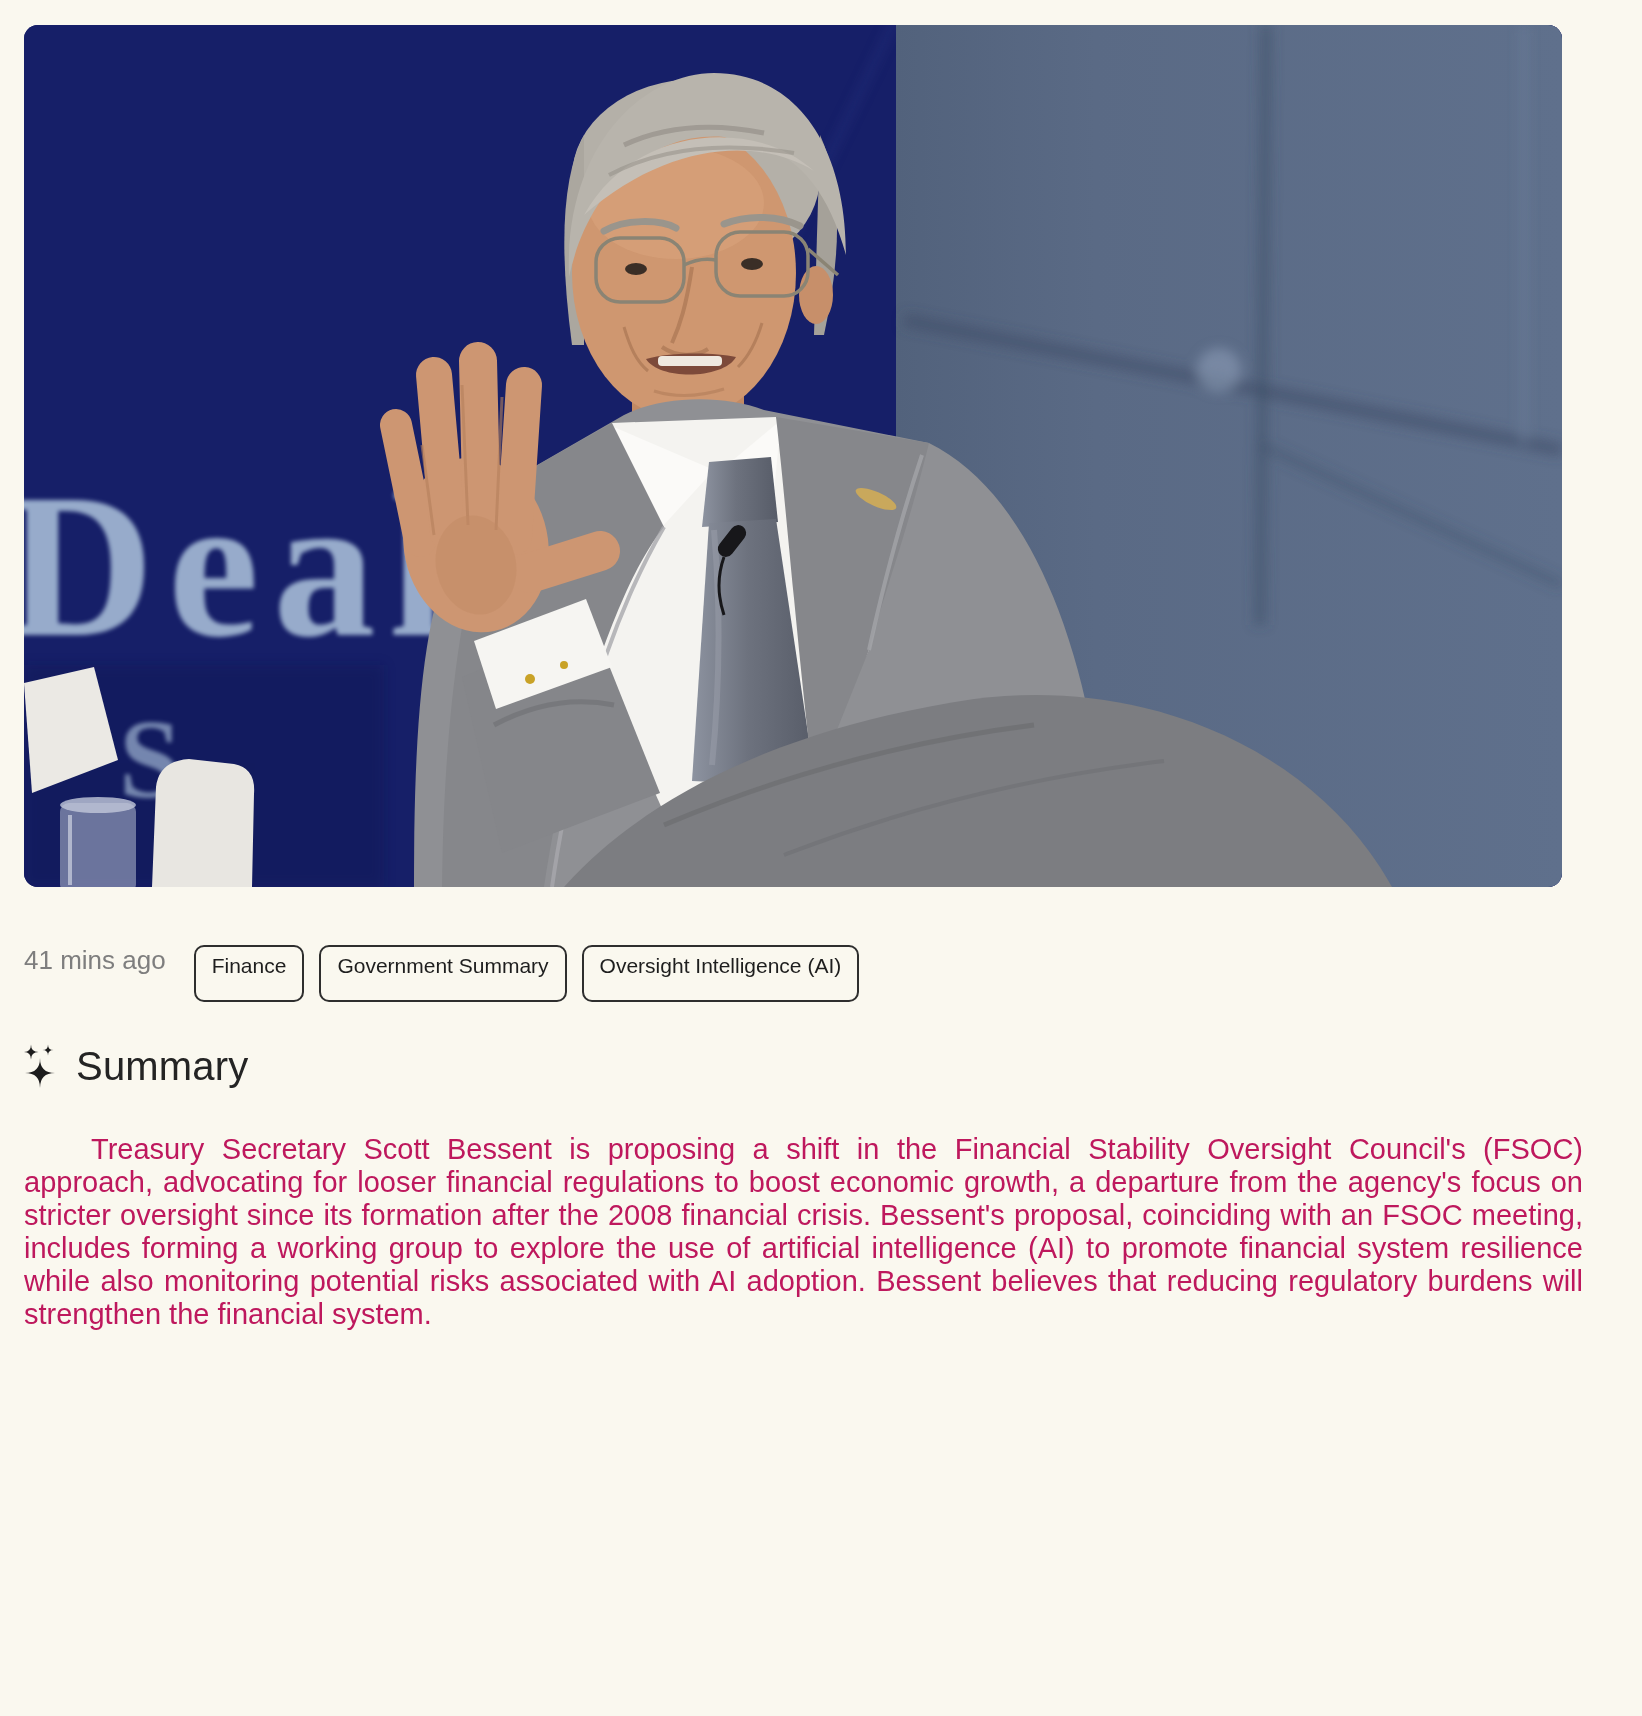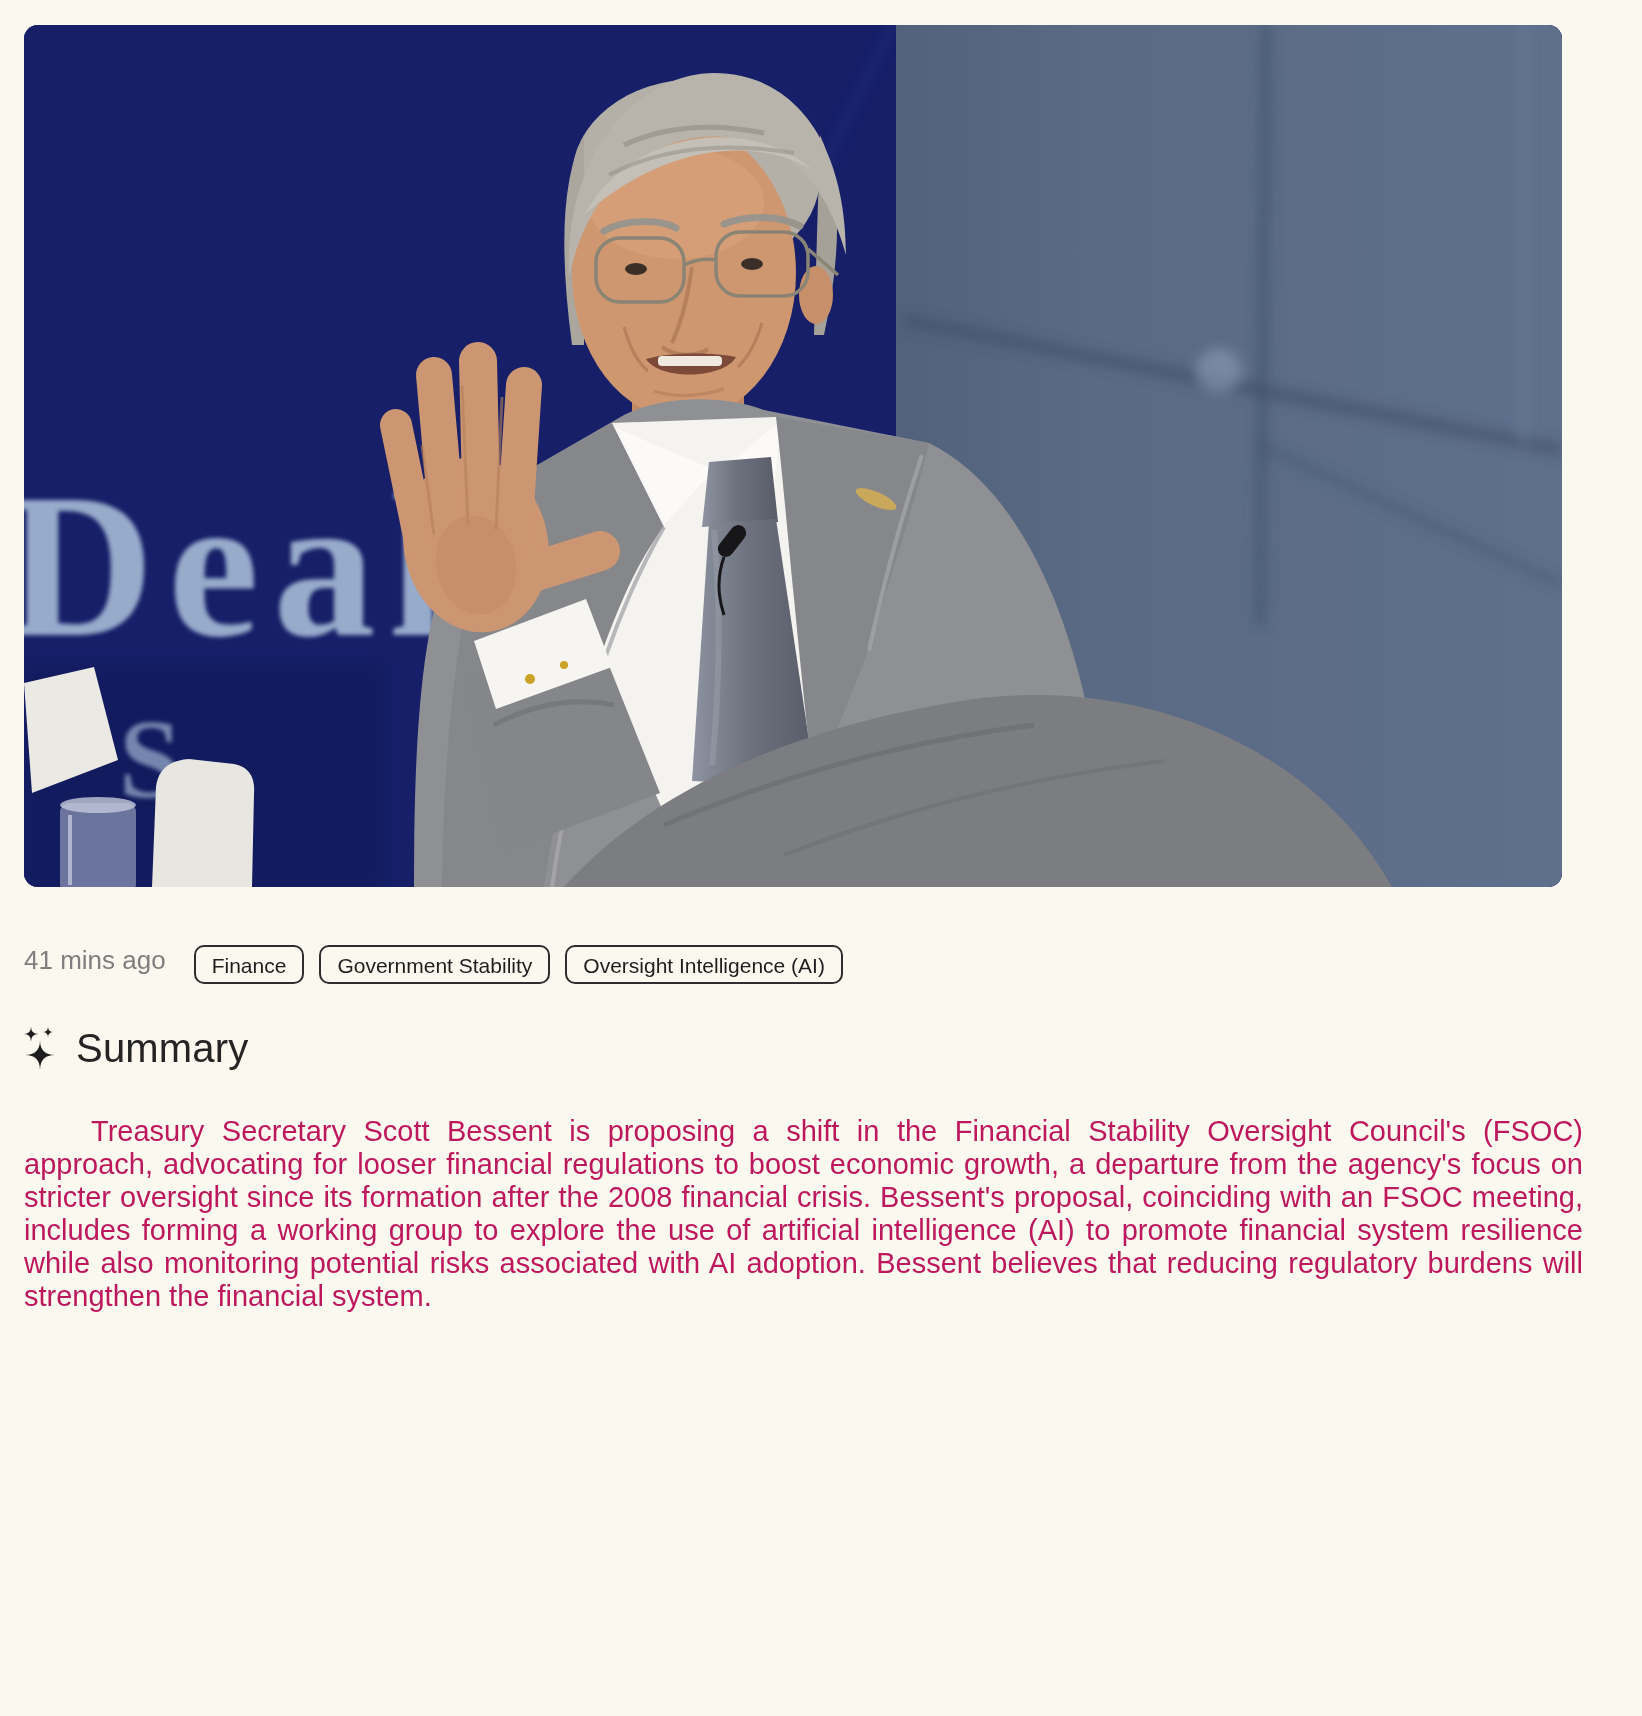--- a/index.html
+++ b/index.html
@@ -20,21 +20,21 @@
   .title{
     width:1582px;margin:46px 0 0 0;
     font-size:46px;line-height:59px;font-weight:bold;
     color:#2D2D2D;letter-spacing:-0.2px;
   }
 
   .meta{margin-top:58px;display:flex;align-items:flex-start;}
   .timestamp{font-size:26px;color:#7E7E7E;margin-right:28px;}
   .tag{
     display:inline-block;border:2px solid #2E2E2E;border-radius:10px;
-    padding:7px 16px 4px 16px;margin-right:15px;
+    padding:7px 16px 22px 16px;margin-right:15px;
     font-size:21px;color:#1E1E1E;background:transparent;cursor:pointer;
   }
 
   .summary-heading{margin-top:42px;display:flex;align-items:center;gap:19px;}
   .summary-heading .icon{width:33px;height:45px;flex:0 0 auto;}
   .summary-title{font-size:40px;font-weight:400;color:#242424;letter-spacing:0.2px;}
 
   .summary-body{
     width:1559px;margin:44px 0 0 0;
     font-size:29px;line-height:33px;color:#be185d;
@@ -189,21 +189,21 @@
           <ellipse cx="452" cy="540" rx="40" ry="50" fill="#C28A64" opacity="0.45" transform="rotate(-12 452 540)"></ellipse>
         </g>
       </g>
     </svg>
   </figure>
 
 
   <div class="meta">
     <span class="timestamp">41 mins ago</span>
     <span class="tag">Finance</span>
-    <span class="tag">Government Stability</span>
+    <span class="tag">Government Summary</span>
     <span class="tag">Oversight Intelligence (AI)</span>
   </div>
 
   <div class="summary-heading">
     <svg class="icon" viewBox="0 0 33 45" xmlns="http://www.w3.org/2000/svg" fill="#1D1D1D">
       <path d="M7 0.5 Q7 8 14.5 8 Q7 8 7 15.5 Q7 8 -0.5 8 Q7 8 7 0.5 Z"></path>
       <path d="M24 0.5 Q24 6 29.5 6 Q24 6 24 11.5 Q24 6 18.5 6 Q24 6 24 0.5 Z"></path>
       <path d="M16 14 Q16 29 31 29 Q16 29 16 44 Q16 29 1 29 Q16 29 16 14 Z"></path>
     </svg>
     <span class="summary-title">Summary</span>

